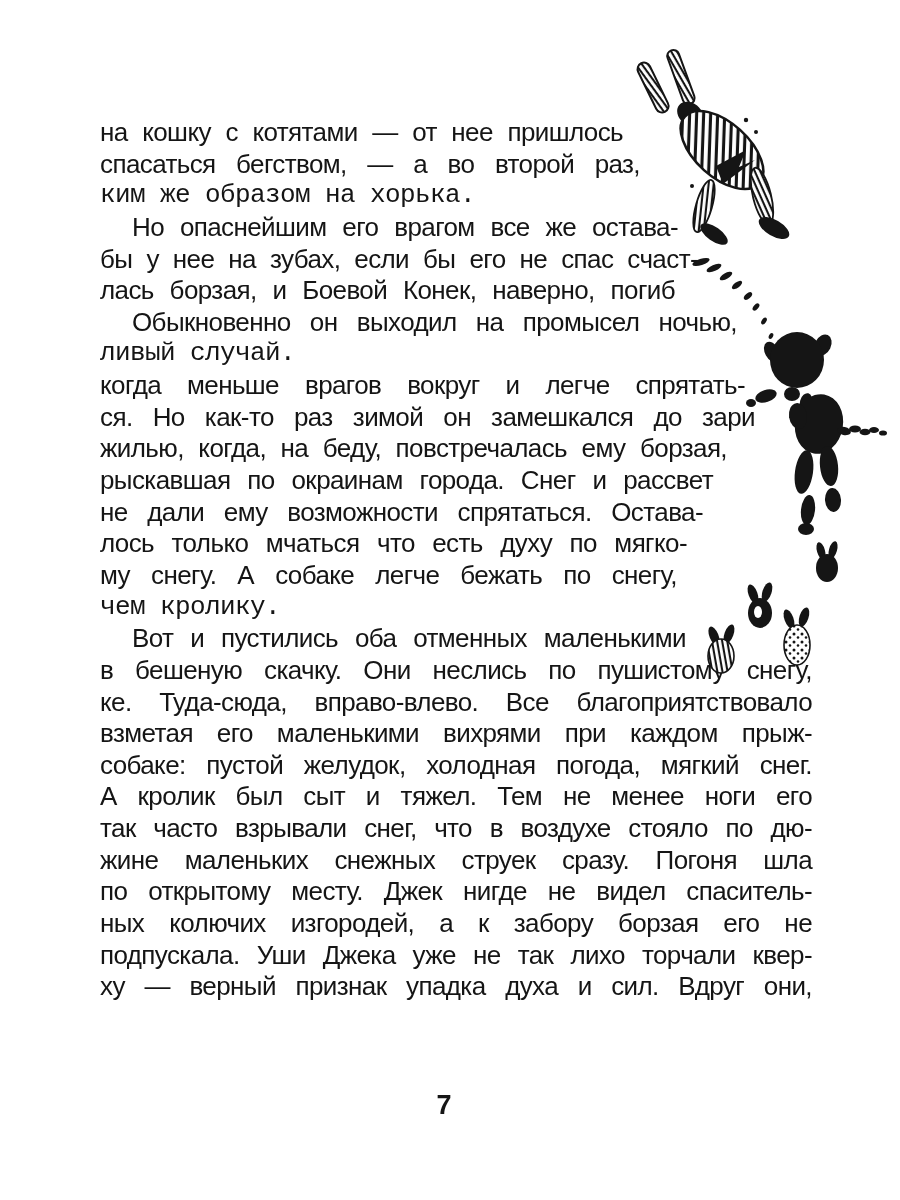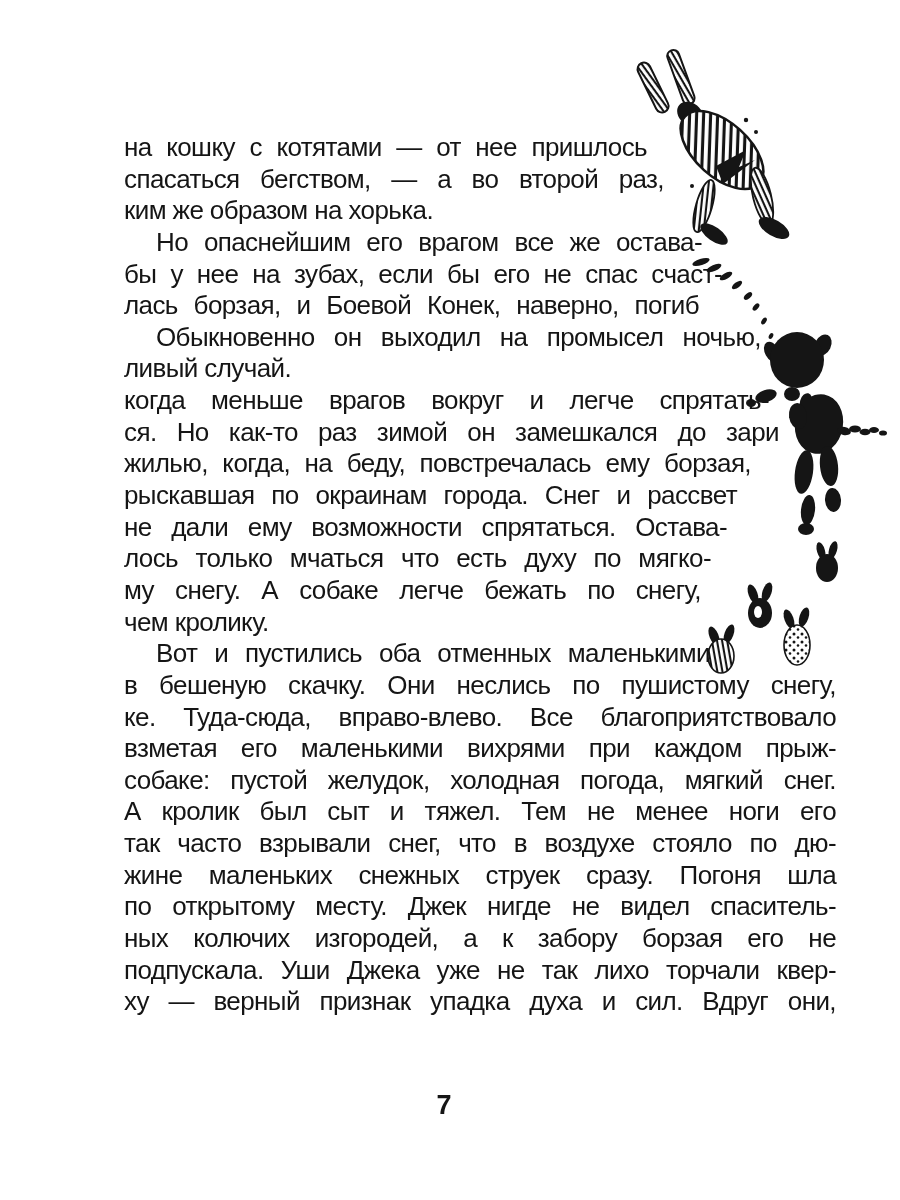--- a/index.html
+++ b/index.html
@@ -6,38 +6,38 @@
   .page{
     position:relative;
     width:900px;height:1200px;
     background:#ffffff;
     overflow:hidden;
     font-family:"Liberation Sans","DejaVu Sans",sans-serif;
     color:#151515;
   }
   .text-column{
     position:absolute;
-    left:100px;top:132px;
+    left:100px;top:117px;
     width:712px;
-    margin-left:24px;
   }
   .ln{
     font-size:26px;
     line-height:31.65px;
     letter-spacing:-0.6px;
     text-align:justify;
     text-align-last:justify;
     white-space:normal;
     height:31.65px;
     overflow:visible;
   }
   .ln.last{
     text-align:left;
     text-align-last:left;
     width:712px !important;
+    font-family:Liberation Mono, monospace;
   }
   .ln.ind{ text-indent:32px; }
   .page-number{
     position:absolute;
     left:0;top:1090px;width:888px;
     text-align:center;
     font-size:27px;
     font-weight:600;
     color:#151515;
   }

